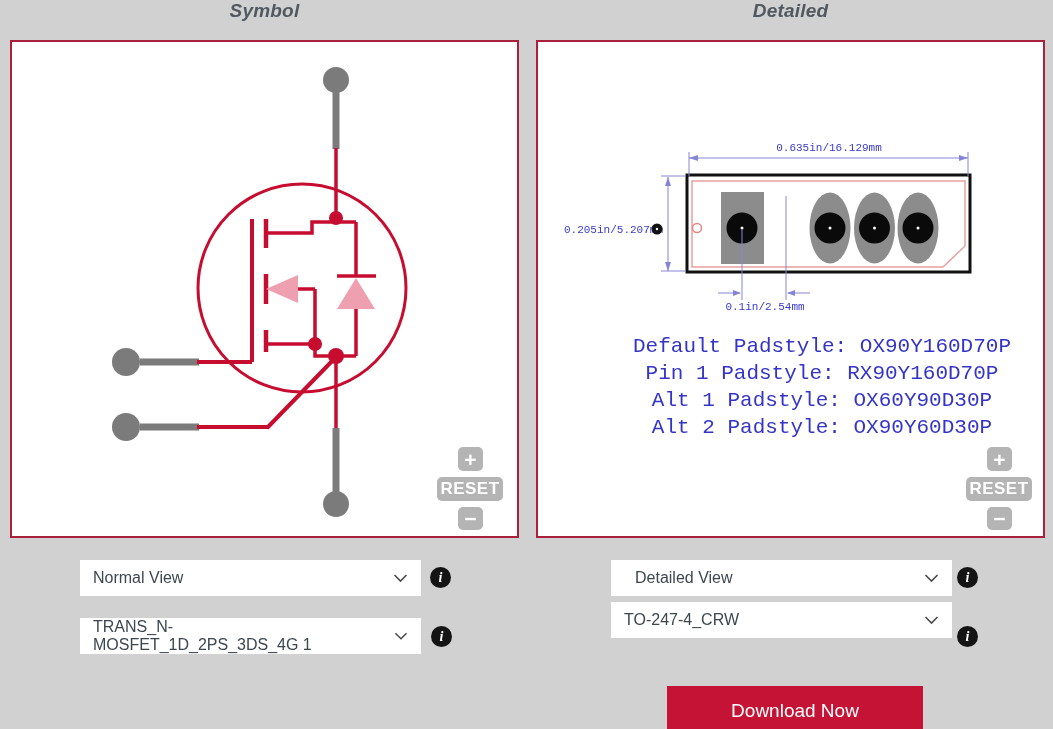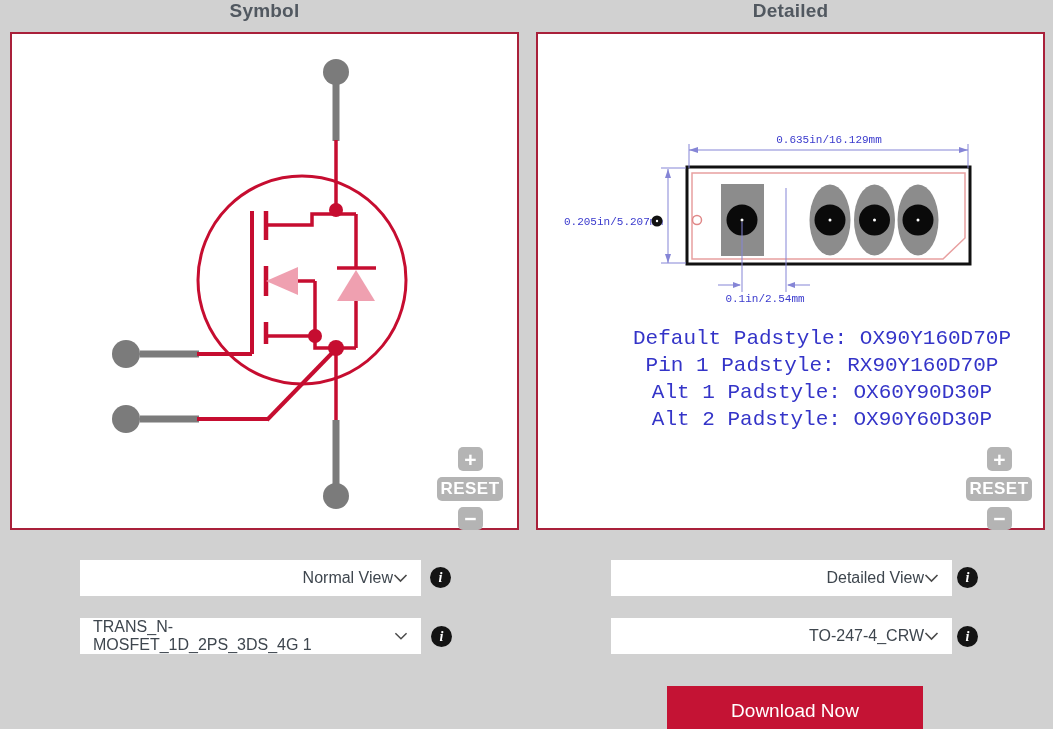--- a/index.html
+++ b/index.html
@@ -2,37 +2,37 @@
 <html><head>
 <meta charset="utf-8">
 <style>
   html,body{margin:0;padding:0;}
   body{
     width:1053px;height:729px;position:relative;overflow:hidden;
     background:#d1d1d1;font-family:"Liberation Sans",sans-serif;
   }
   .panel-title{
     position:absolute;top:0;width:509px;text-align:center;
-    font-size:19px;font-weight:bold;color:#515860;letter-spacing:.2px;
+    font-size:19px;font-weight:bold;color:#515860;letter-spacing:.2px;font-style:italic;
   }
   .panel{
-    position:absolute;top:32px;width:509px;height:498px;
+    position:absolute;top:40px;width:509px;height:498px;
     background:#ffffff;border:2px solid #a9203a;box-sizing:border-box;
   }
   .panel svg{position:absolute;left:0;top:0;}
   .zbtn{
     position:absolute;background:#b4b4b4;color:#fff;border-radius:5px;
     display:flex;align-items:center;justify-content:center;
     font-weight:bold;cursor:pointer;user-select:none;
   }
   .zbtn.plusminus{width:25px;height:24px;font-size:21px;line-height:1;}
   .zbtn.reset{width:66px;height:24px;font-size:17px;letter-spacing:.5px;}
   .dd{
     position:absolute;height:36px;width:341px;background:#fff;
-    display:flex;align-items:center;justify-content:flex-end;
+    display:flex;align-items:center;justify-content:space-between;
     padding:0 13px;box-sizing:border-box;font-size:16px;color:#3e464e;
     cursor:pointer;
   }
   .info{
     position:absolute;width:21px;height:21px;border-radius:50%;
     background:#141414;color:#fff;display:flex;align-items:center;
     justify-content:center;font-family:"Liberation Serif",serif;
     font-weight:bold;font-style:italic;font-size:14px;cursor:pointer;
   }
   .download{
@@ -179,21 +179,21 @@
 <div class="info" style="left:431px;top:626px;">i</div>
 
 <div class="dd" style="left:611px;top:560px;padding-left:24px;">
   <span>Detailed View</span>
   <svg width="15" height="10" viewBox="0 0 15 10">
       <polyline points="1.5,2 7.5,8 13.5,2" fill="none" stroke="#4a4a4a" stroke-width="1.6"></polyline>
     </svg>
 </div>
 <div class="info" style="left:957px;top:567px;">i</div>
 
-<div class="dd" style="left:611px;top:618px;">
+<div class="dd" style="left:611px;top:602px;">
   <span>TO-247-4_CRW</span>
   <svg width="15" height="10" viewBox="0 0 15 10">
       <polyline points="1.5,2 7.5,8 13.5,2" fill="none" stroke="#4a4a4a" stroke-width="1.6"></polyline>
     </svg>
 </div>
 <div class="info" style="left:957px;top:626px;">i</div>
 
 <div class="download">Download Now</div>
 
 </body></html>

